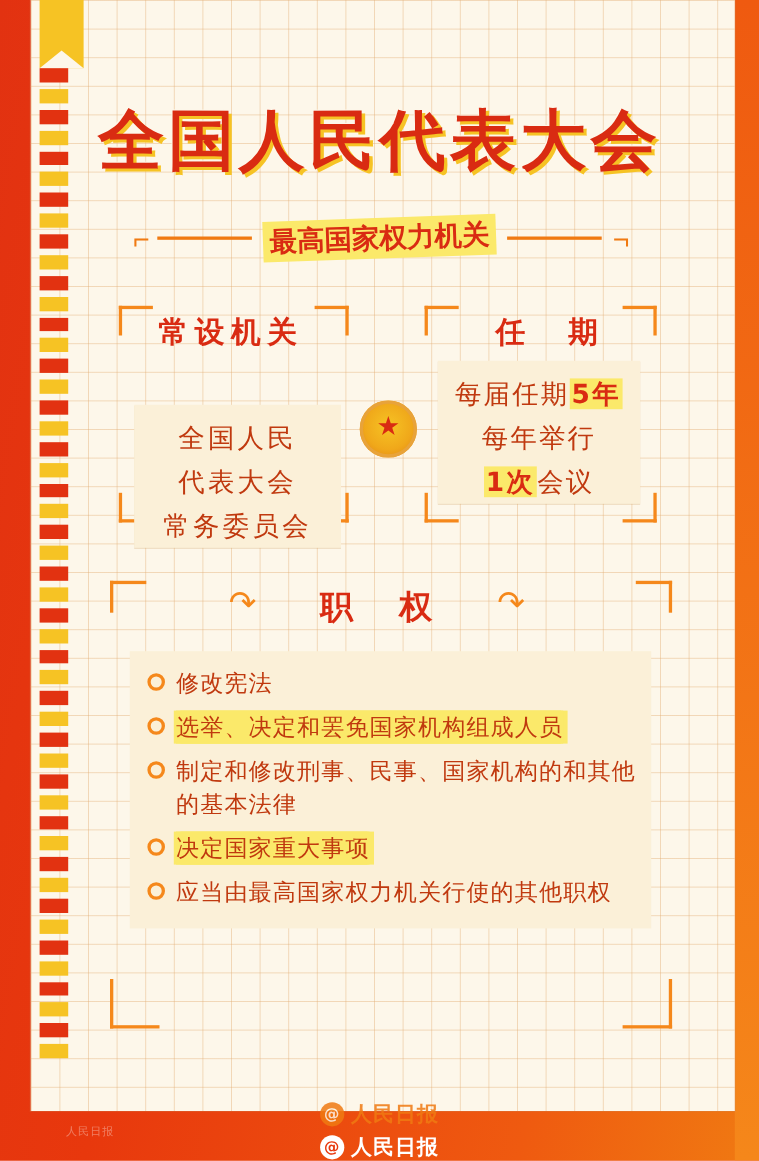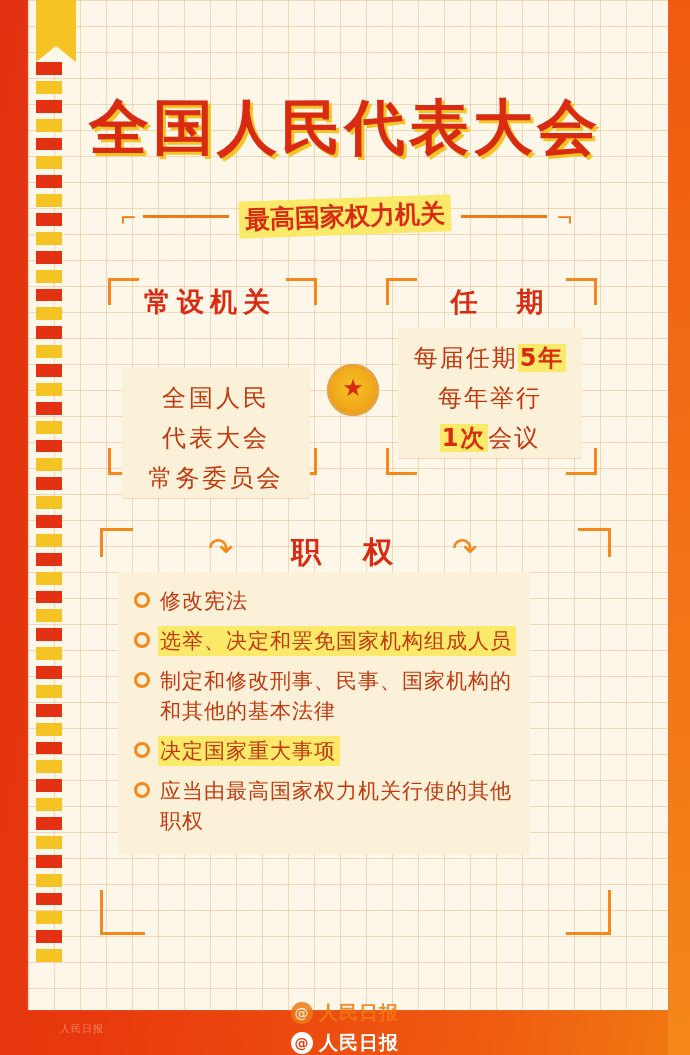--- a/index.html
+++ b/index.html
@@ -188,22 +188,22 @@
     transform: translate(-50%,-50%);
     color: #d92b12;
     font-size: 24px;
     line-height: 1;
   }
 
   
   .duties-card {
     position: absolute;
     left: 118px;
-    top: 572px;
-    width: 412px;
+    top: 592px;
+    width: 474px;
     background: #fbf0d8;
     padding: 14px 0 18px 16px;
     box-sizing: border-box;
   }
   .duty {
     display: flex;
     align-items: flex-start;
     gap: 10px;
     margin: 0 0 10px 0;
   }

